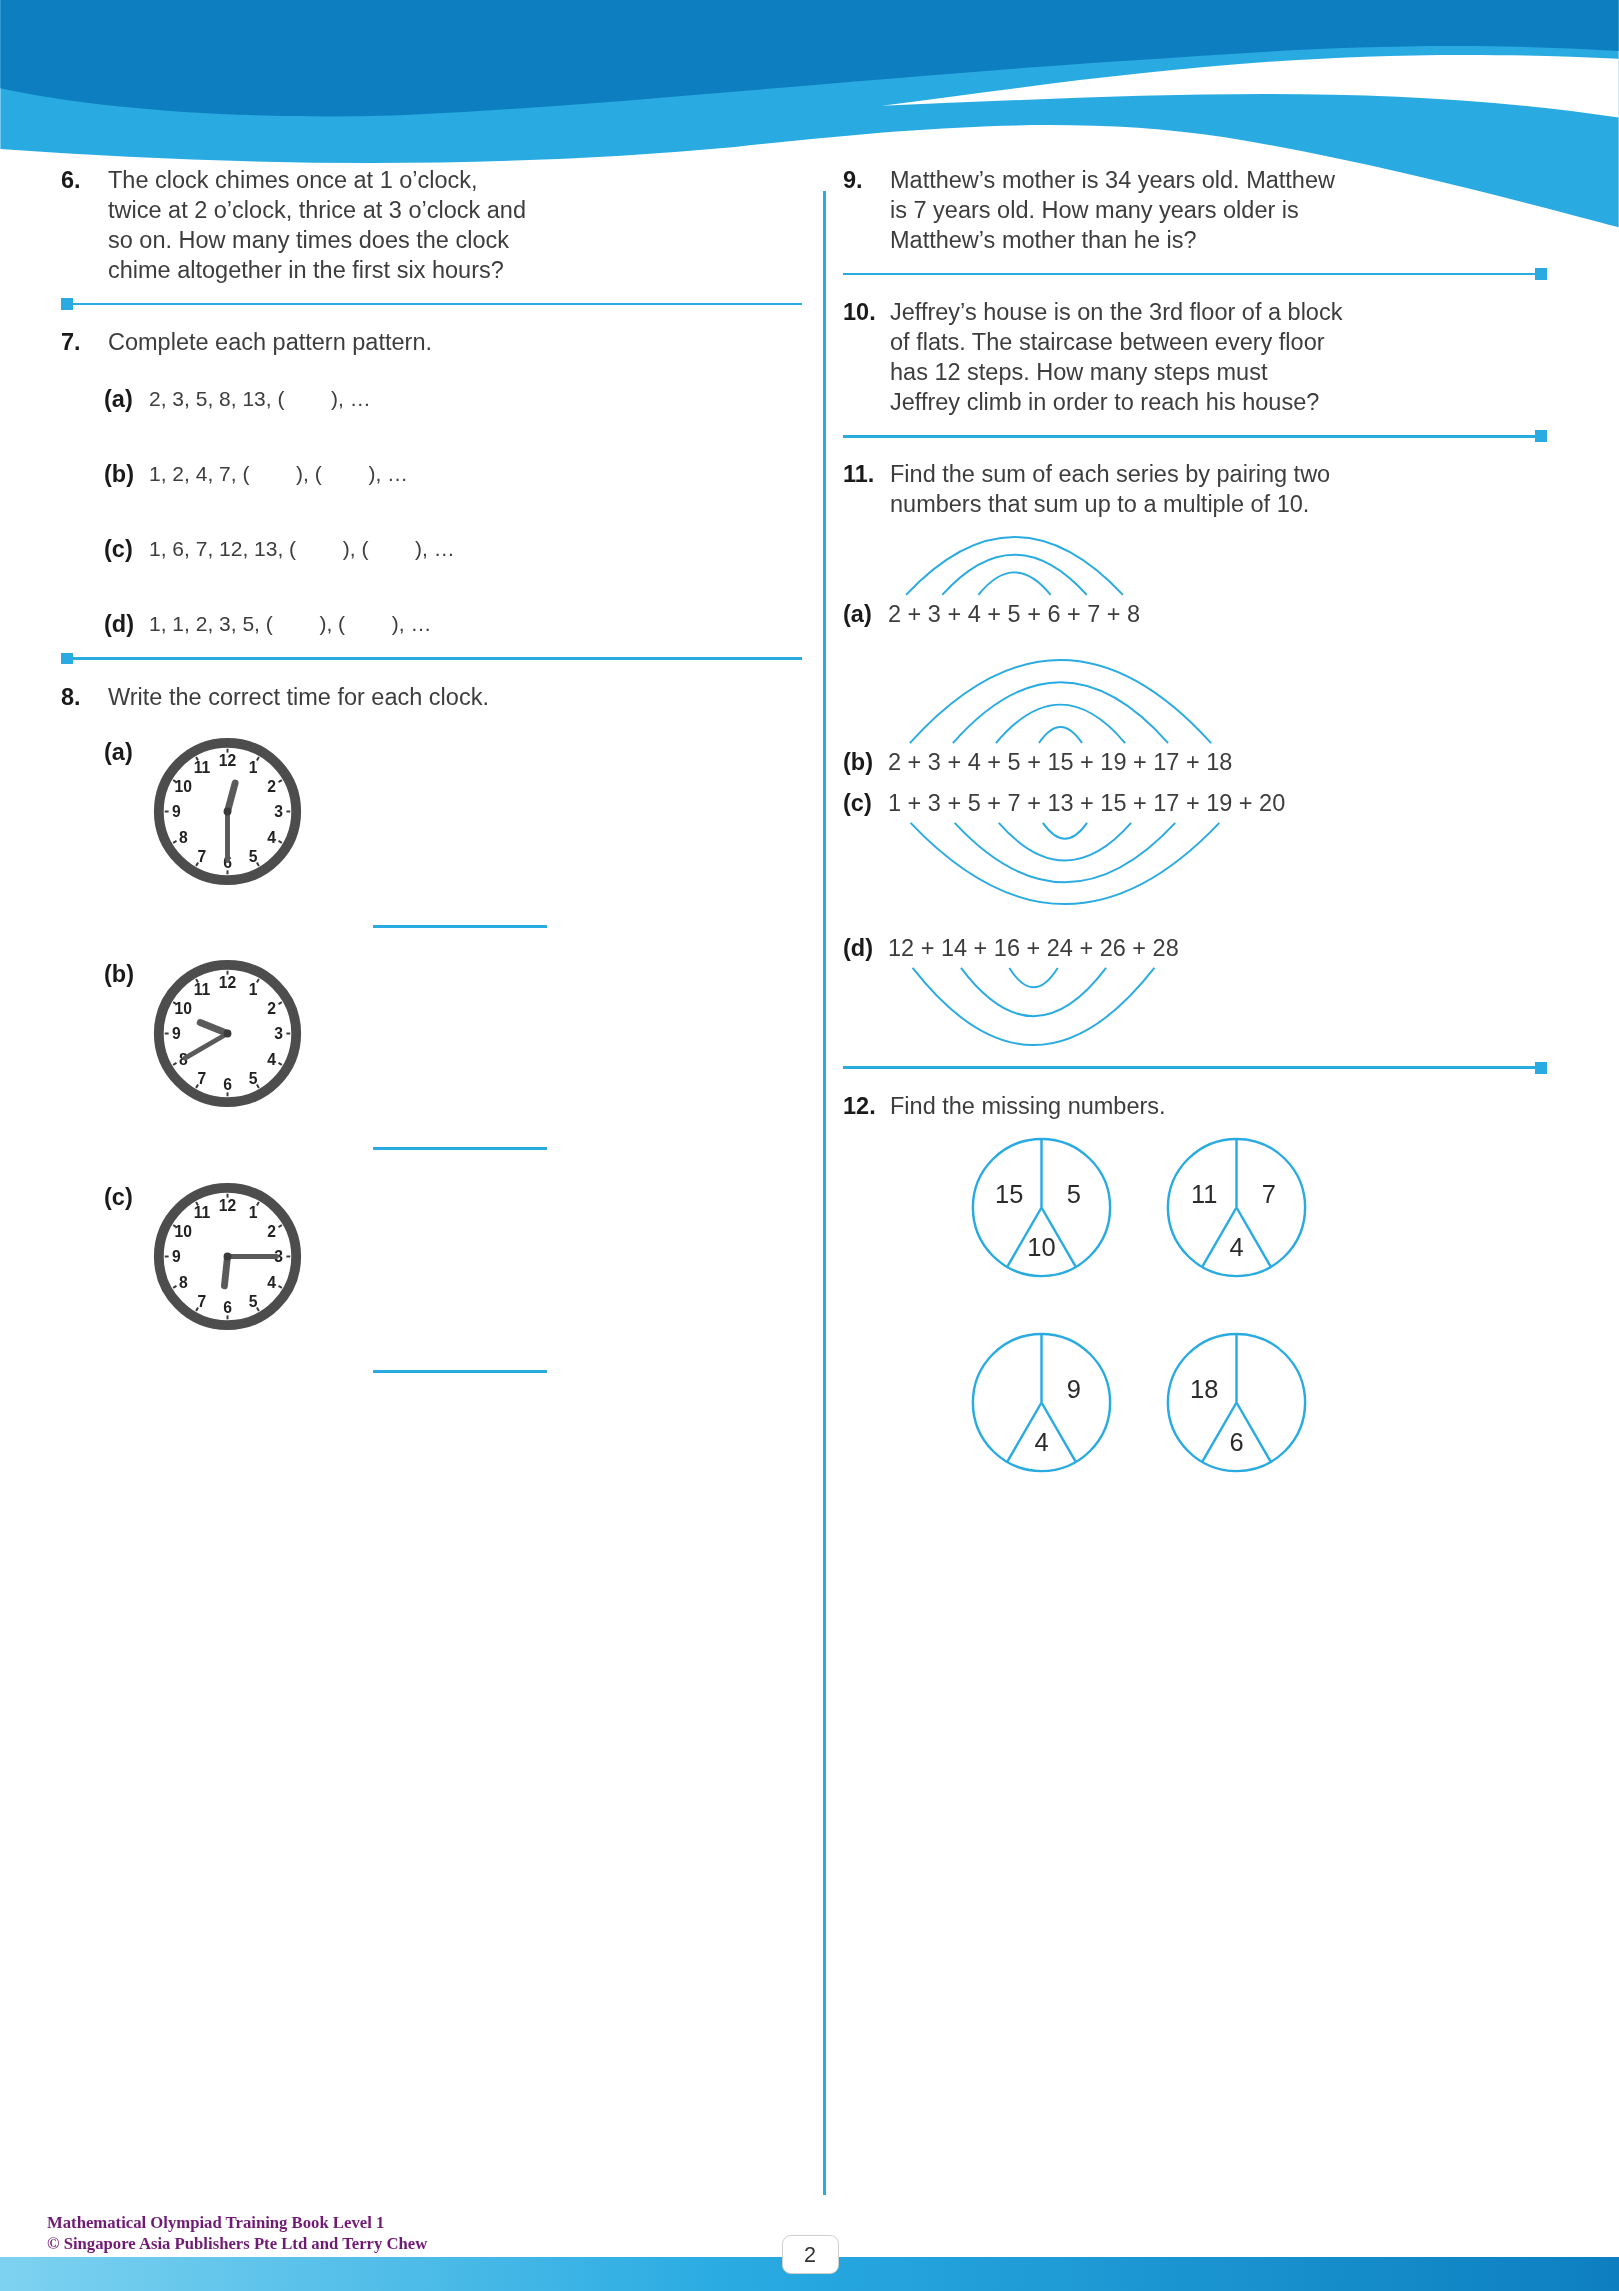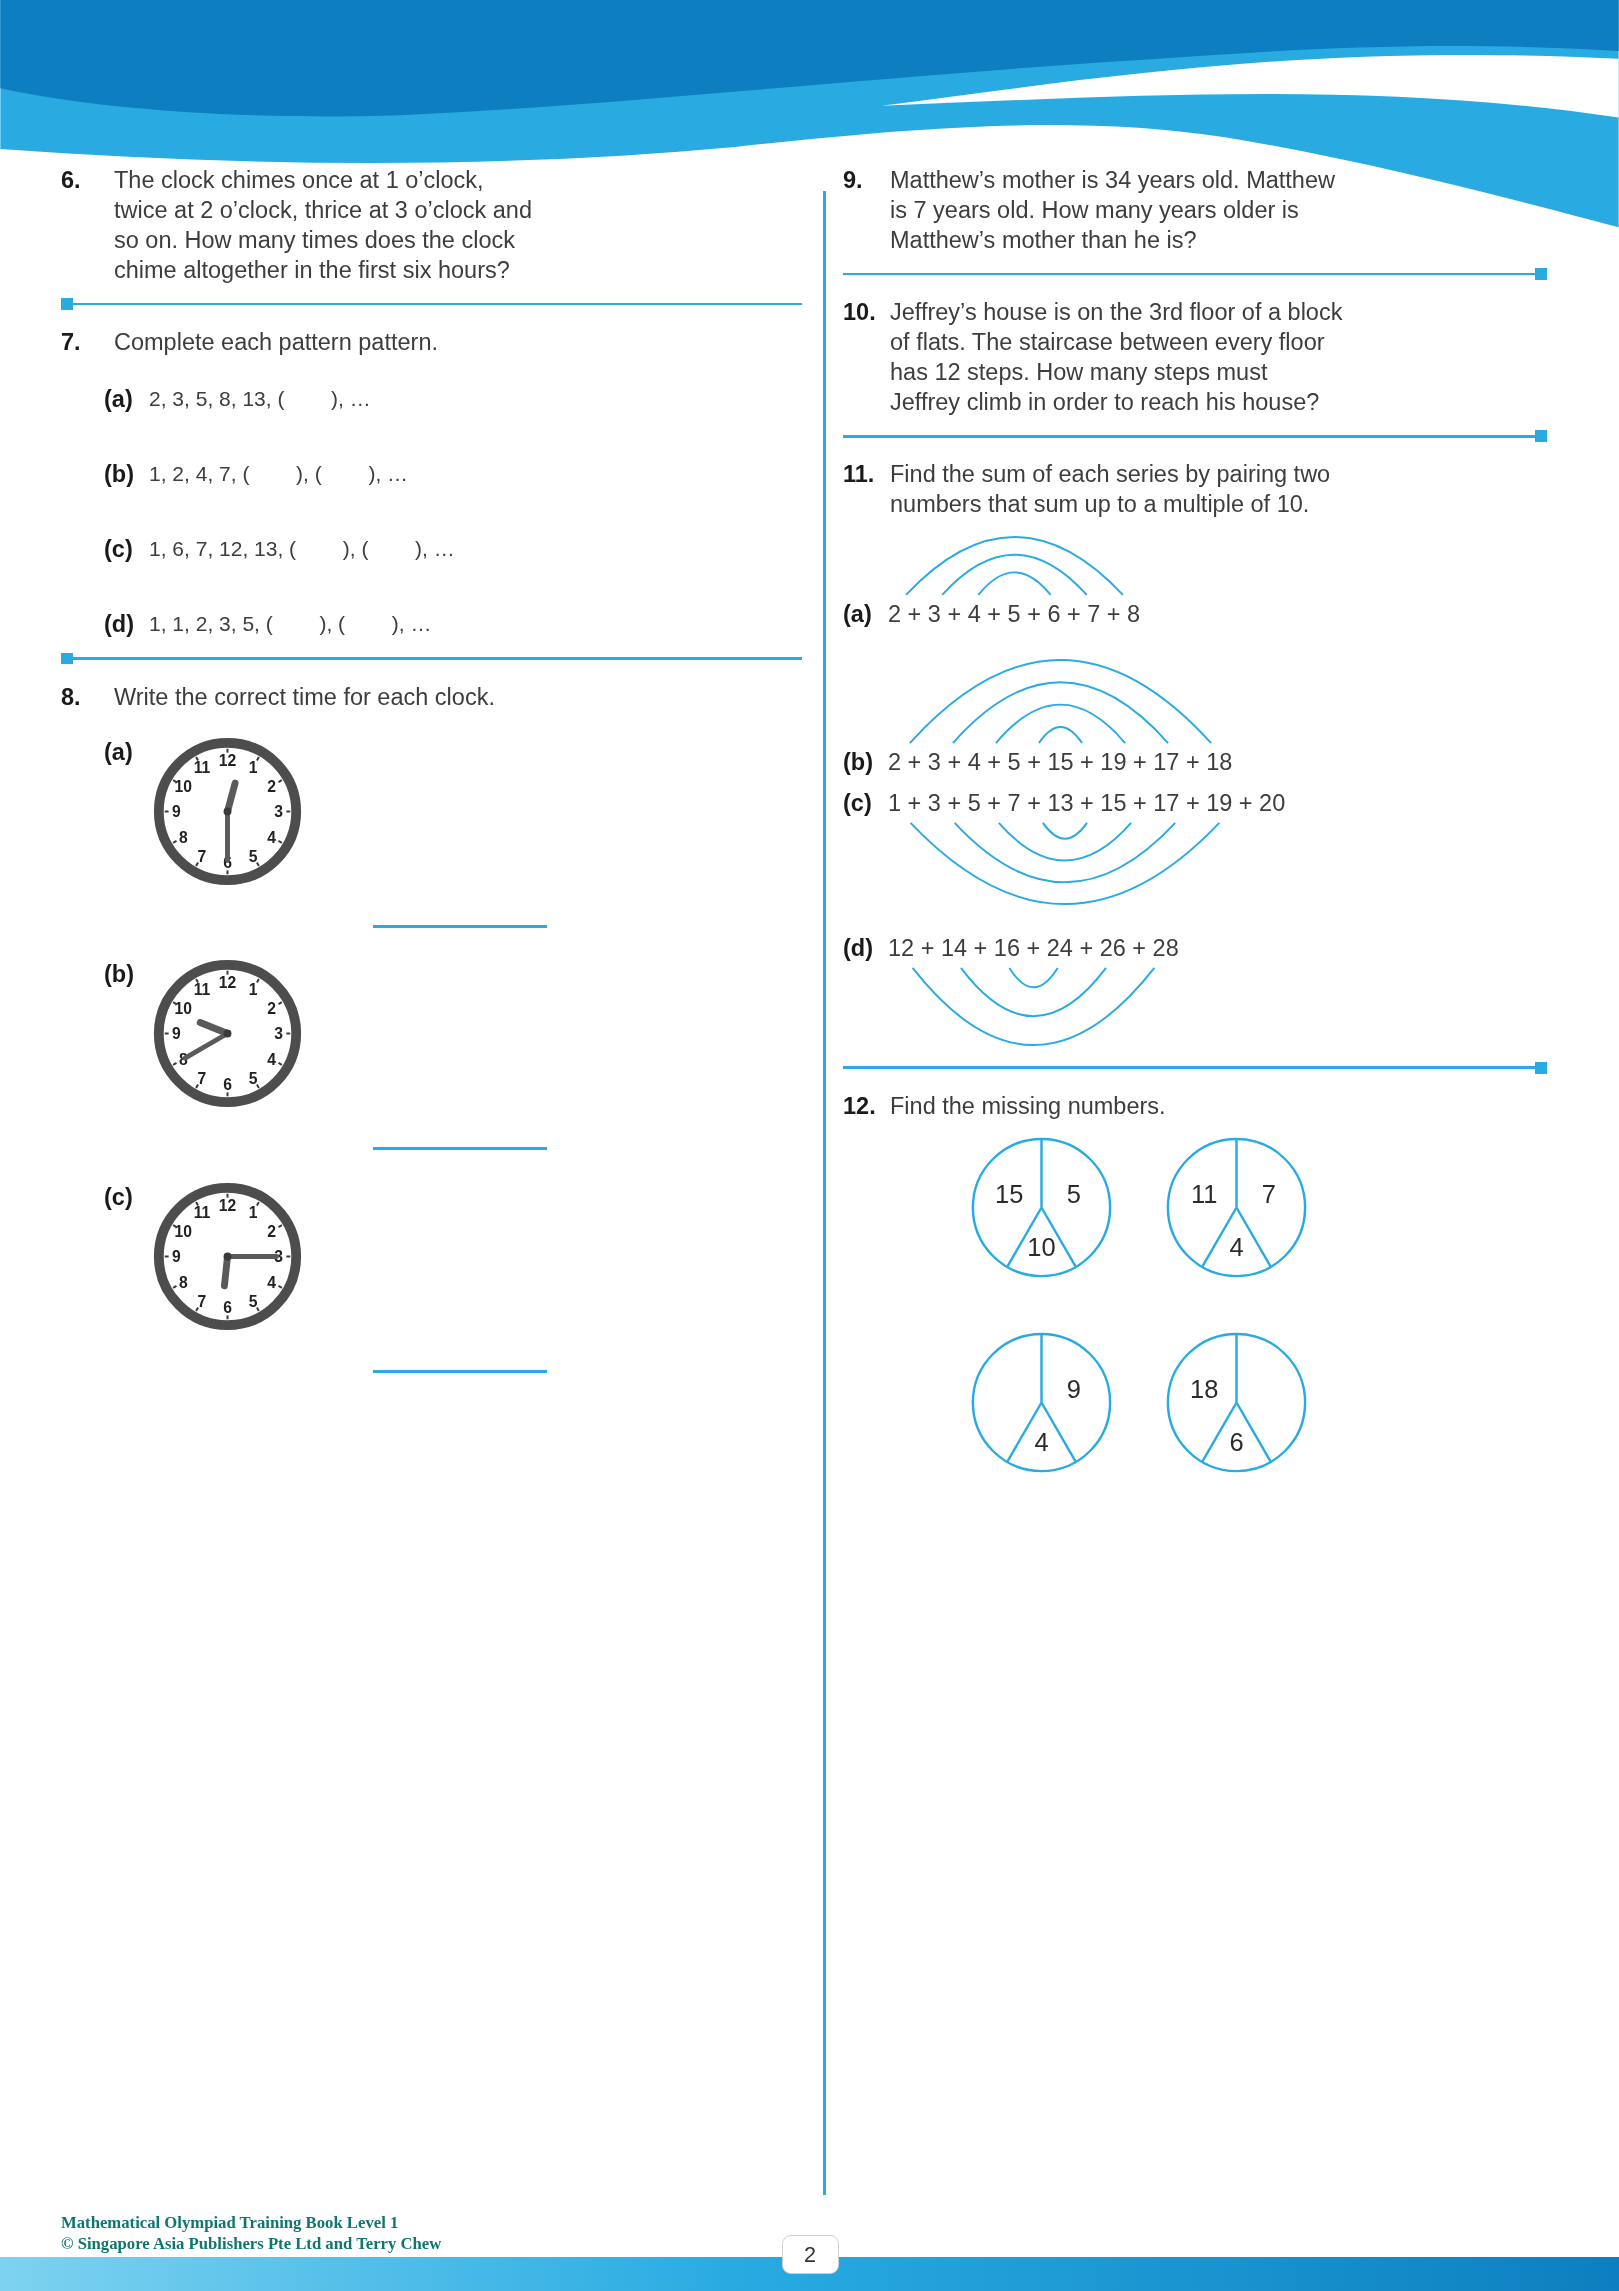--- a/index.html
+++ b/index.html
@@ -16,36 +16,36 @@
     position:absolute; left:0; bottom:0; width:100%; height:35px;
     background:linear-gradient(90deg,#7dd2f0 0%, #29abe2 45%, #0d7fc0 100%);
   }
   .page-badge {
     position:absolute; left:calc(50% - 28px); top:2235px; width:57px; height:39px;
     background:#fff; border:1px solid #cfcfcf; border-radius:8.8px; z-index:5;
     display:flex; align-items:center; justify-content:center;
     font-size:21.6px; color:#333;
   }
   .footer {
-    position:absolute; left:61px; top:2213px;
+    position:absolute; left:47px; top:2213px;
     font-family:"Liberation Serif", serif; font-weight:bold;
-    font-size:16.7px; line-height:20.6px; color:#0f766e;
+    font-size:16.7px; line-height:20.6px; color:#701a75;
   }
 
   
   .divider-v { position:absolute; left:823px; top:191px; height:2004px; width:2.9px; background:#29abe2; }
   .col { position:absolute; top:165px; }
   .col-left  { left:61px;  width:741px; }
   .col-right { left:843px; width:704px; }
 
   
   .prow { display:flex; align-items:flex-start; }
   .pnum { font-weight:bold; color:#1a1a1a; width:47px; flex:none; font-size:23.5px; line-height:30px; }
   .ptext { font-size:23.5px; line-height:30px; }
-  .col-left  .ptext { max-width:427px;margin-left:6px; }
+  .col-left  .ptext { max-width:427px; }
   .col-right .ptext { max-width:453px; }
   .problem { margin-top:21.6px; }
   .problem.first { margin-top:0; }
 
   
   .sep { position:relative; height:2.9px; background:#29abe2; margin-top:17.6px; }
   .sep .sq { position:absolute; width:11.8px; height:11.8px; background:#29abe2; top:-4.4px; display:block; }
   .sep-left  .sq { left:0; }
   .sep-right .sq { right:0; }
 

